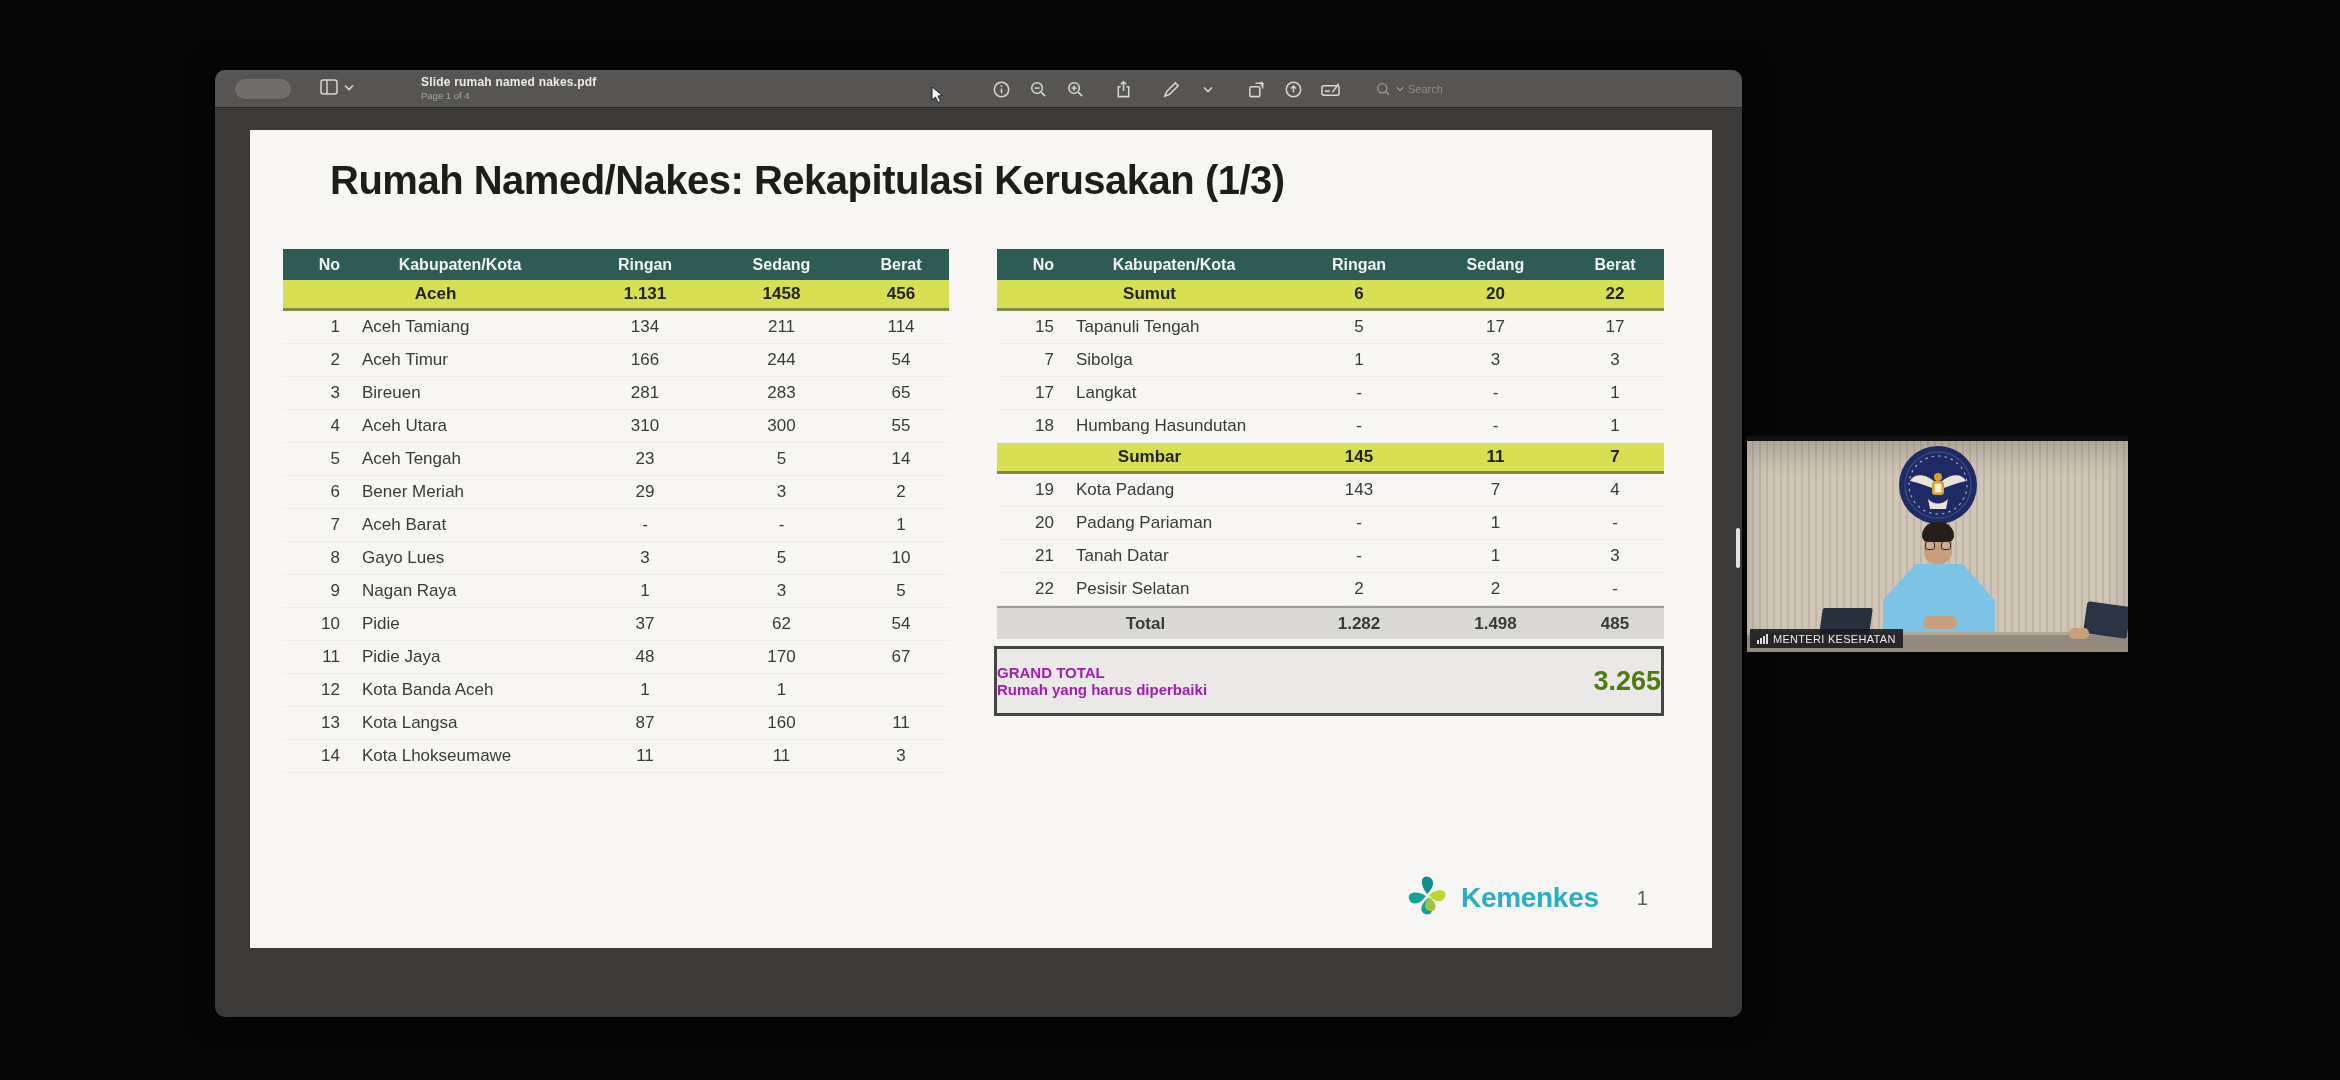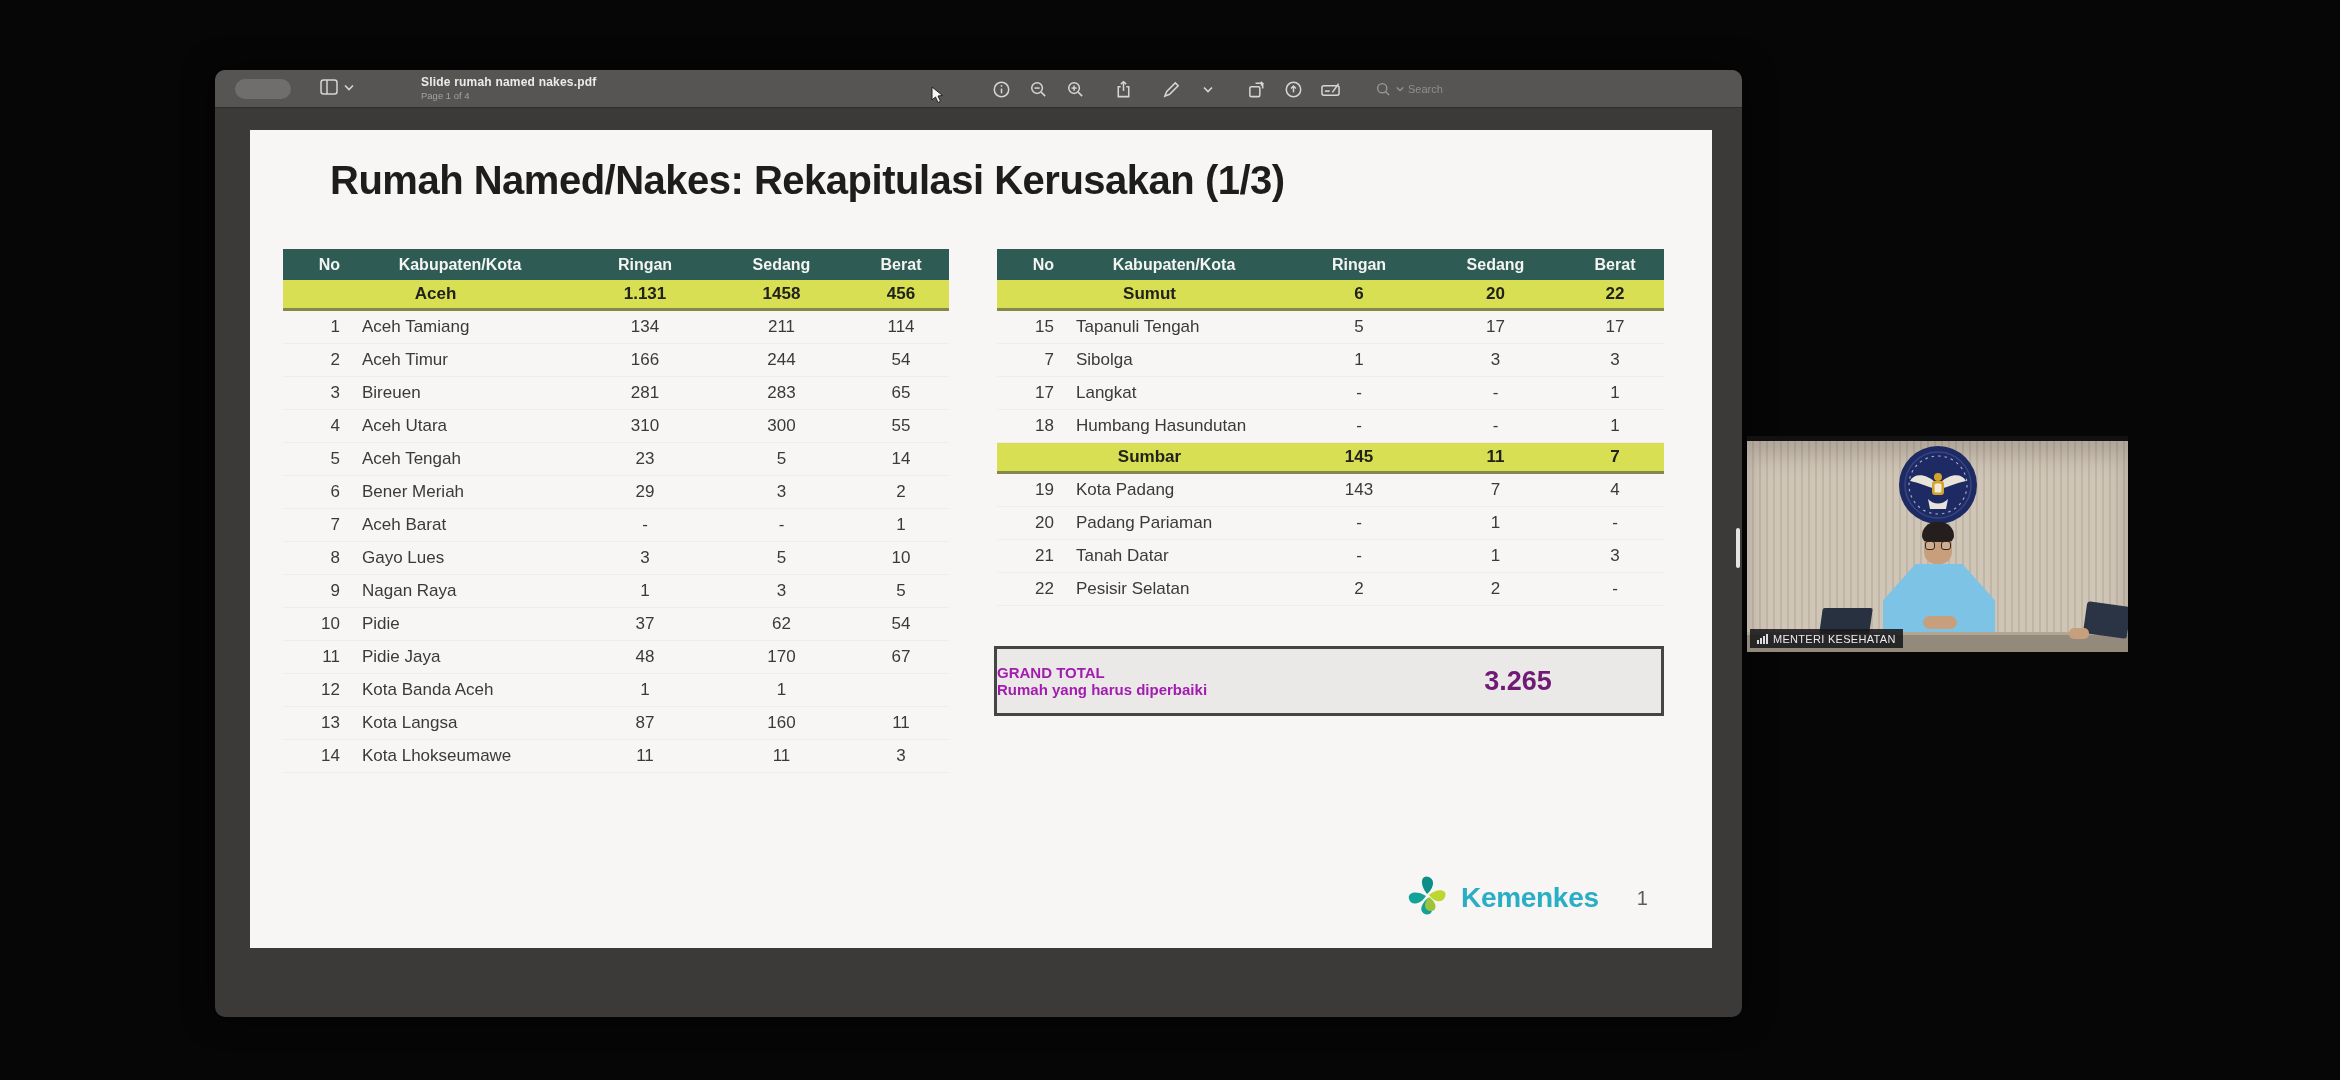--- a/index.html
+++ b/index.html
@@ -49,21 +49,21 @@
   .t-group .span2, .t-total .span2 { width:297px;text-align:center; }
   .t-group .span2 { padding-left:8px; }
   .t-total .span2 { text-align:center; }
 
   
   .grand { position:absolute; left:744px; top:516px; width:670px; height:70px;
            background:#ebe9e7; border:3px solid #454543; display:flex; align-items:center; }
   .grand .glabel { width:378px; text-align:left; color:#a21caf; }
   .grand .glabel .l1 { font-size:15px; font-weight:bold; }
   .grand .glabel .l2 { font-size:15px; font-weight:bold; margin-top:0; }
-  .grand .gvalue { flex:1; text-align:center; font-size:27px; font-weight:bold; color:#701a75; }
+  .grand .gvalue { flex:1; text-align:right; font-size:27px; font-weight:bold; color:#4d7c0f; }
 
   
   .brand { position:absolute; left:1155px; top:742px; display:flex; align-items:center; }
   .brand .bname { font-size:28px; font-weight:bold; color:#29aec6; margin-left:10px; letter-spacing:-.3px; }
   .brand .pnum  { font-size:20px; color:#5b5b59; margin-left:38px; }
 
   
   .video { position:absolute; left:1747px; top:436px; width:381px; height:216px; background:#111; overflow:hidden;padding-left:36px; }
   .wood { position:absolute; left:0; top:5px; width:100%; height:206px;
           background:repeating-linear-gradient(90deg,#d0c6b8 0 5px,#c1b6a6 5px 7px);
@@ -384,20 +384,26 @@
             <span class="c3">1</span>
             <span class="c4">3</span>
           </div>
           <div class="trow t-data">
             <span class="c0">22</span>
             <span class="c1">Pesisir Selatan</span>
             <span class="c2">2</span>
             <span class="c3">2</span>
             <span class="c4">-</span>
           </div>
+          <div class="trow t-total">
+            <span class="span2">Total</span>
+            <span class="c2">1.282</span>
+            <span class="c3">1.498</span>
+            <span class="c4">485</span>
+          </div>
         </div>
 
       <div class="grand">
         <div class="glabel">
           <div class="l1">GRAND TOTAL</div>
           <div class="l2">Rumah yang harus diperbaiki</div>
         </div>
         <div class="gvalue">3.265</div>
       </div>
 

